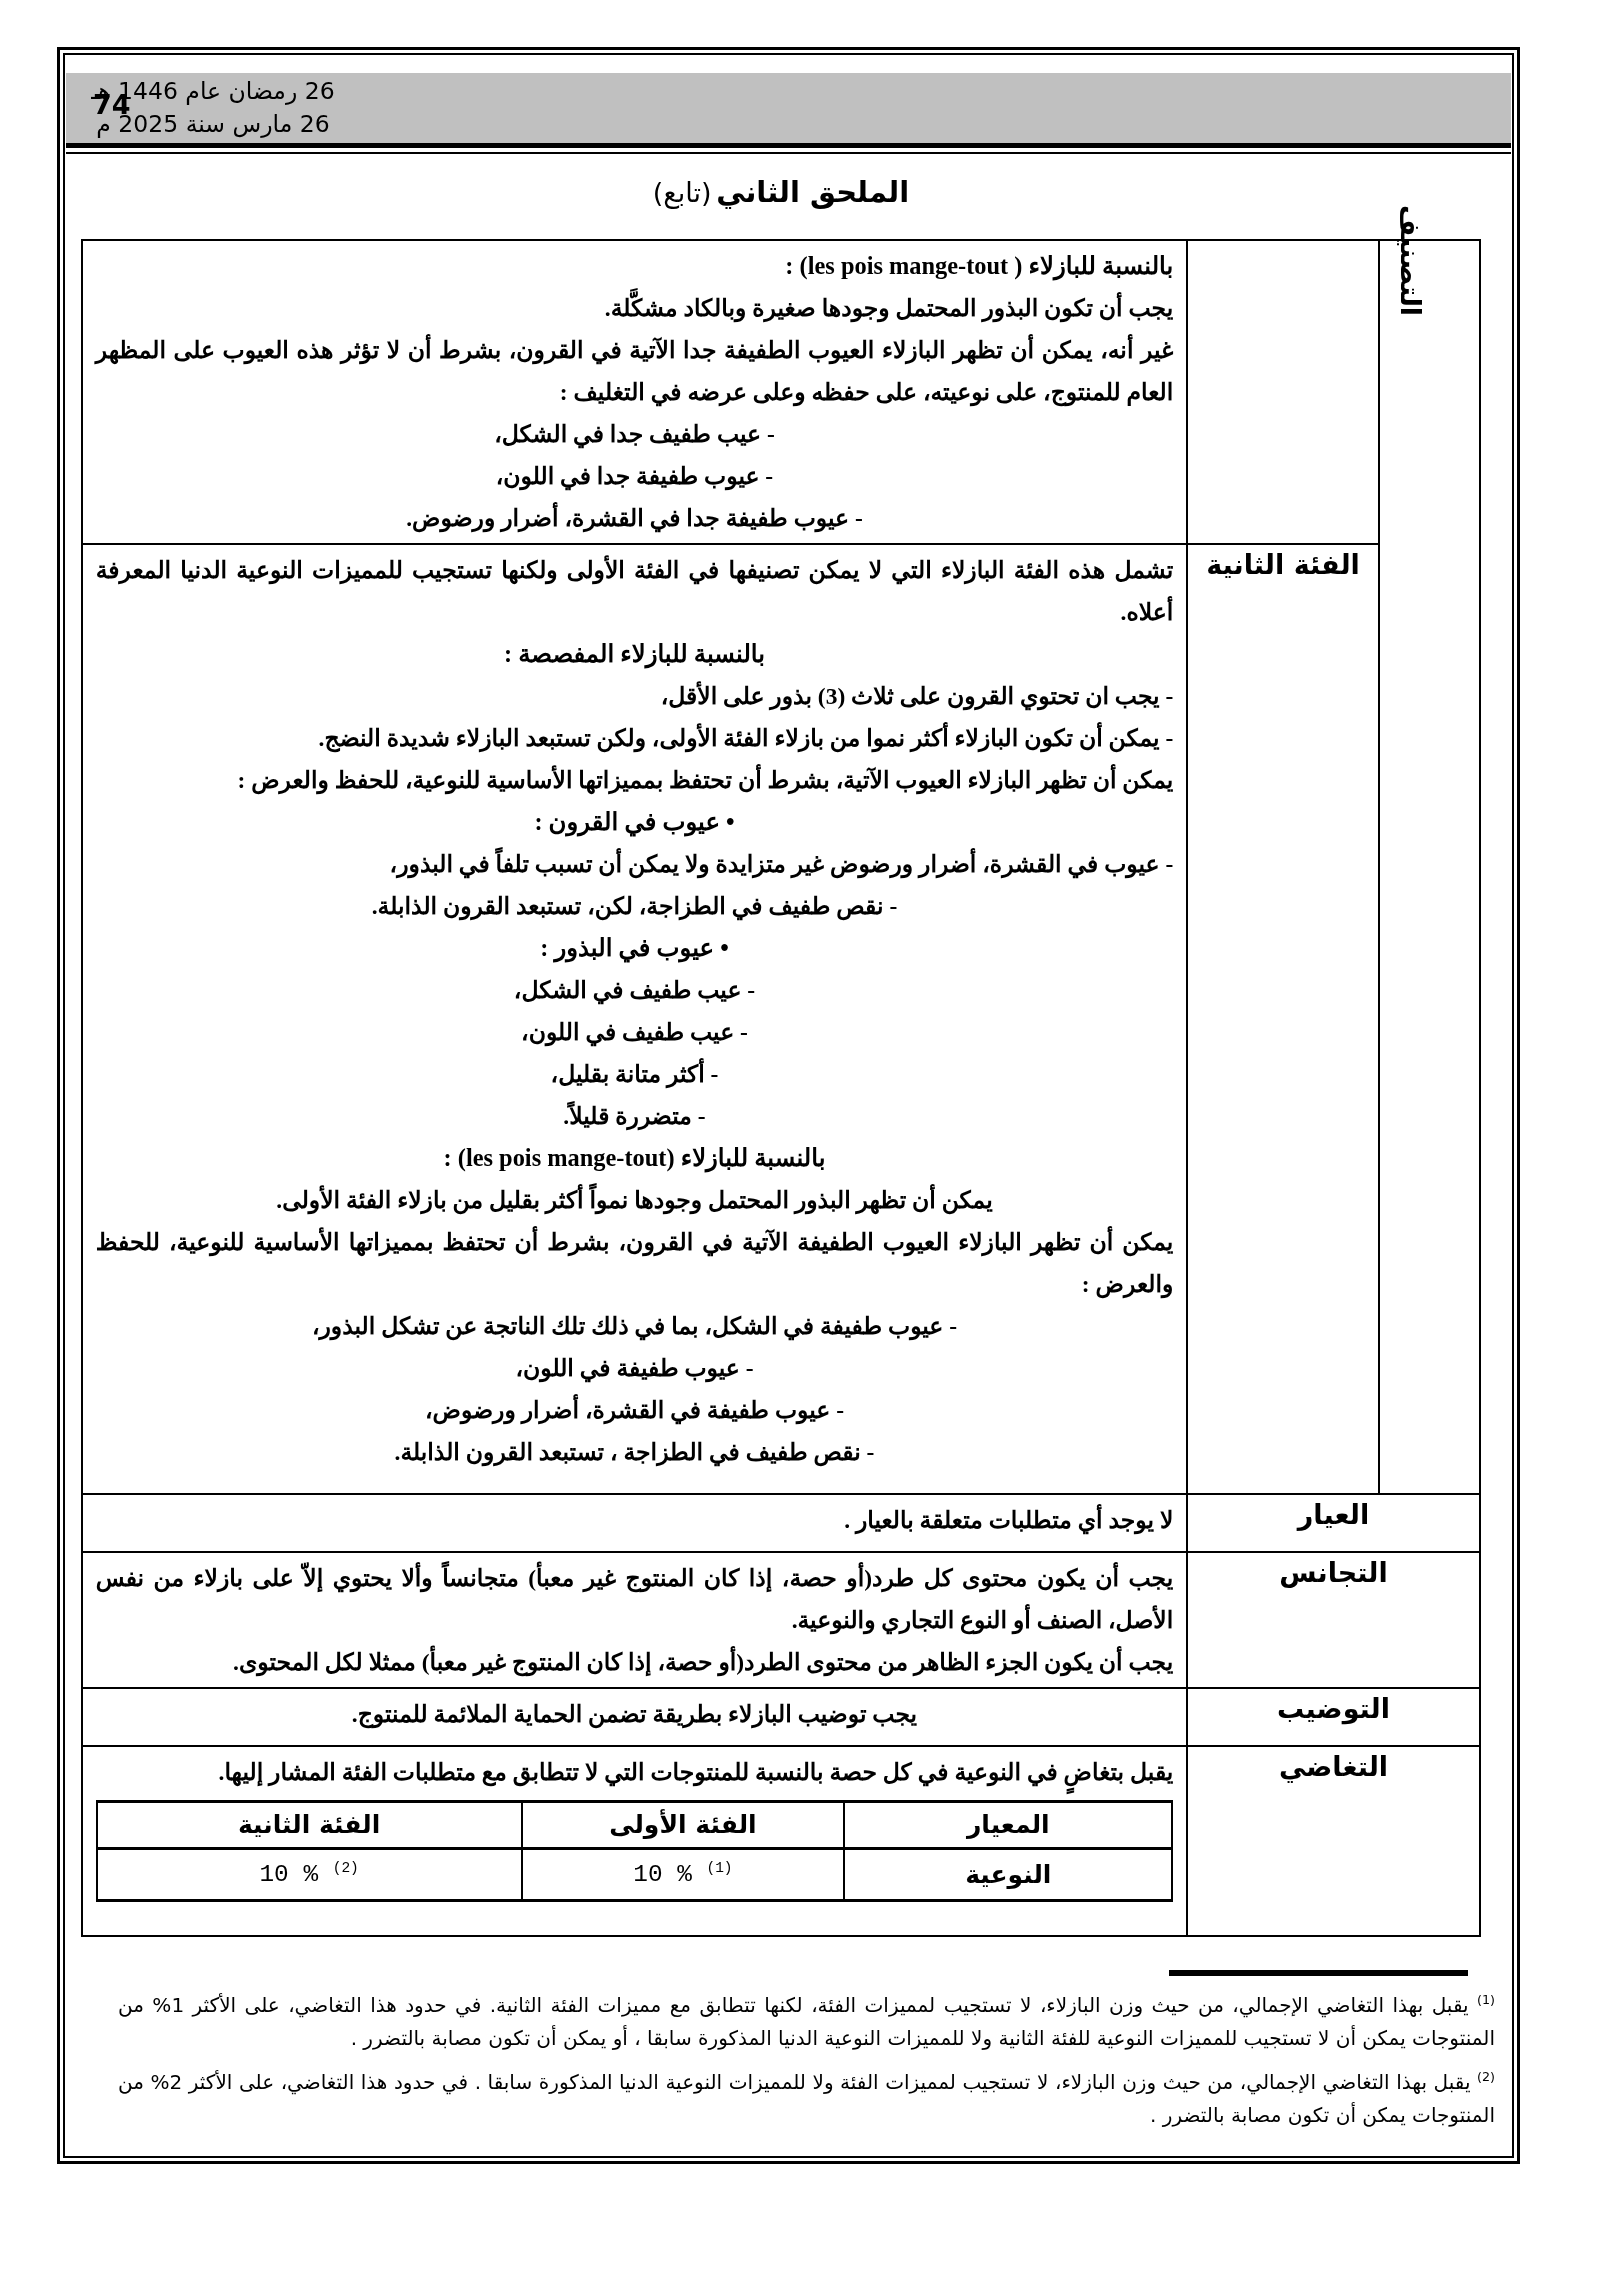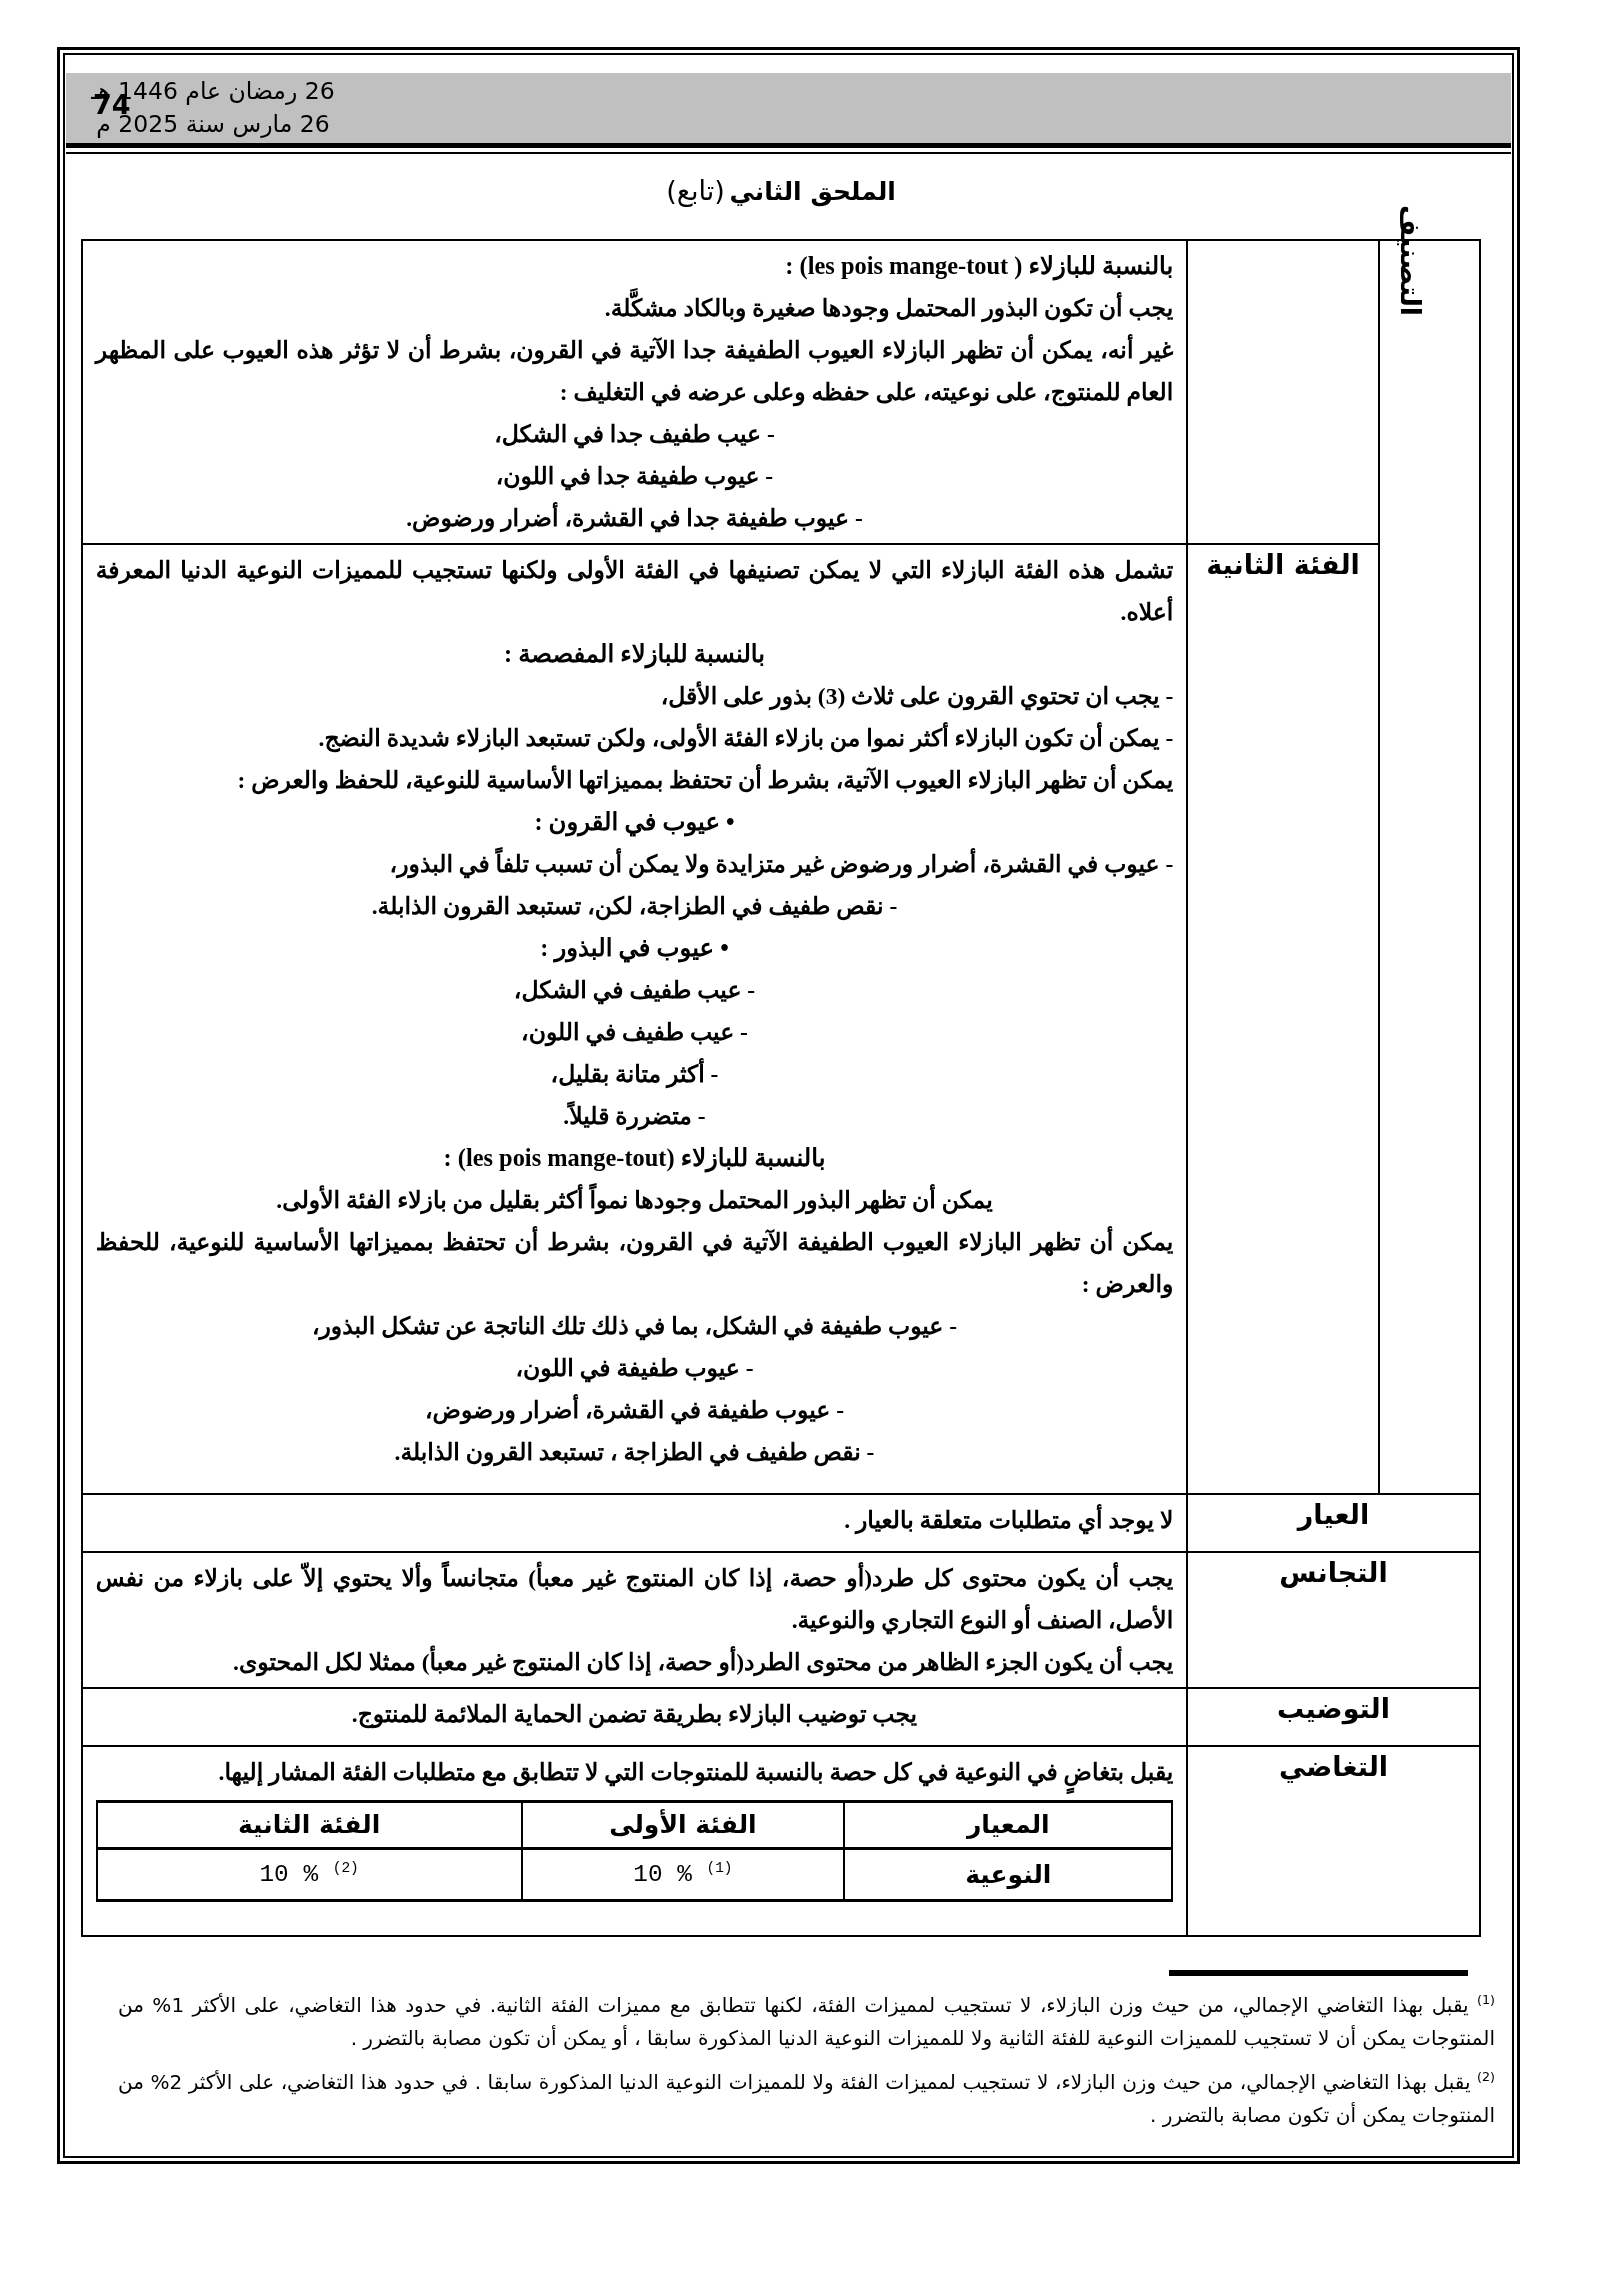--- a/index.html
+++ b/index.html
@@ -14,21 +14,21 @@
                 background:#c0c0c0;direction:rtl;}
   .header-rule{position:absolute;left:66px;top:143px;width:1445px;height:11px;
                border-top:5.4px solid #000;border-bottom:2.7px solid #000;box-sizing:border-box;}
   .page-number{position:absolute;left:27px;top:16.3px;font-size:27px;font-weight:bold;direction:ltr;text-align:center;}
   .gazette-title{position:absolute;right:353px;top:14.5px;width:814px;text-align:center;
                  font-size:28px;font-weight:bold;}
   .date-block{position:absolute;right:1167px;top:1.8px;width:262px;text-align:center;
               font-size:23.5px;font-weight:normal;line-height:33px;}
   
   .annex-title{position:absolute;left:81px;top:175px;width:1400px;text-align:center;direction:rtl;}
-  .annex-title .t1{font-size:25px;font-weight:bold;}
+  .annex-title .t1{font-size:29px;font-weight:bold;}
   .annex-title .t2{font-size:27px;font-weight:normal;}
   
   table.main{position:absolute;left:81px;top:239px;width:1400px;border-collapse:collapse;
              direction:rtl;table-layout:fixed;}
   table.main td{border:2.7px solid #000;vertical-align:top;padding:3.6px 12.7px;box-sizing:border-box;}
   td.cls-cell{vertical-align:middle;text-align:center;padding:0;}
   .cls-rot{display:inline-block;transform:rotate(90deg);font-weight:bold;font-size:27px;white-space:nowrap;}
   td.lbl,td.lbl2{vertical-align:middle;text-align:center;font-weight:bold;font-size:27px;}
   .thick td{border-top-width:4.5px;margin-left:48px;}
   .ln{font-size:23.5px;font-weight:bold;line-height:42px;font-family:Liberation Serif, serif;}

